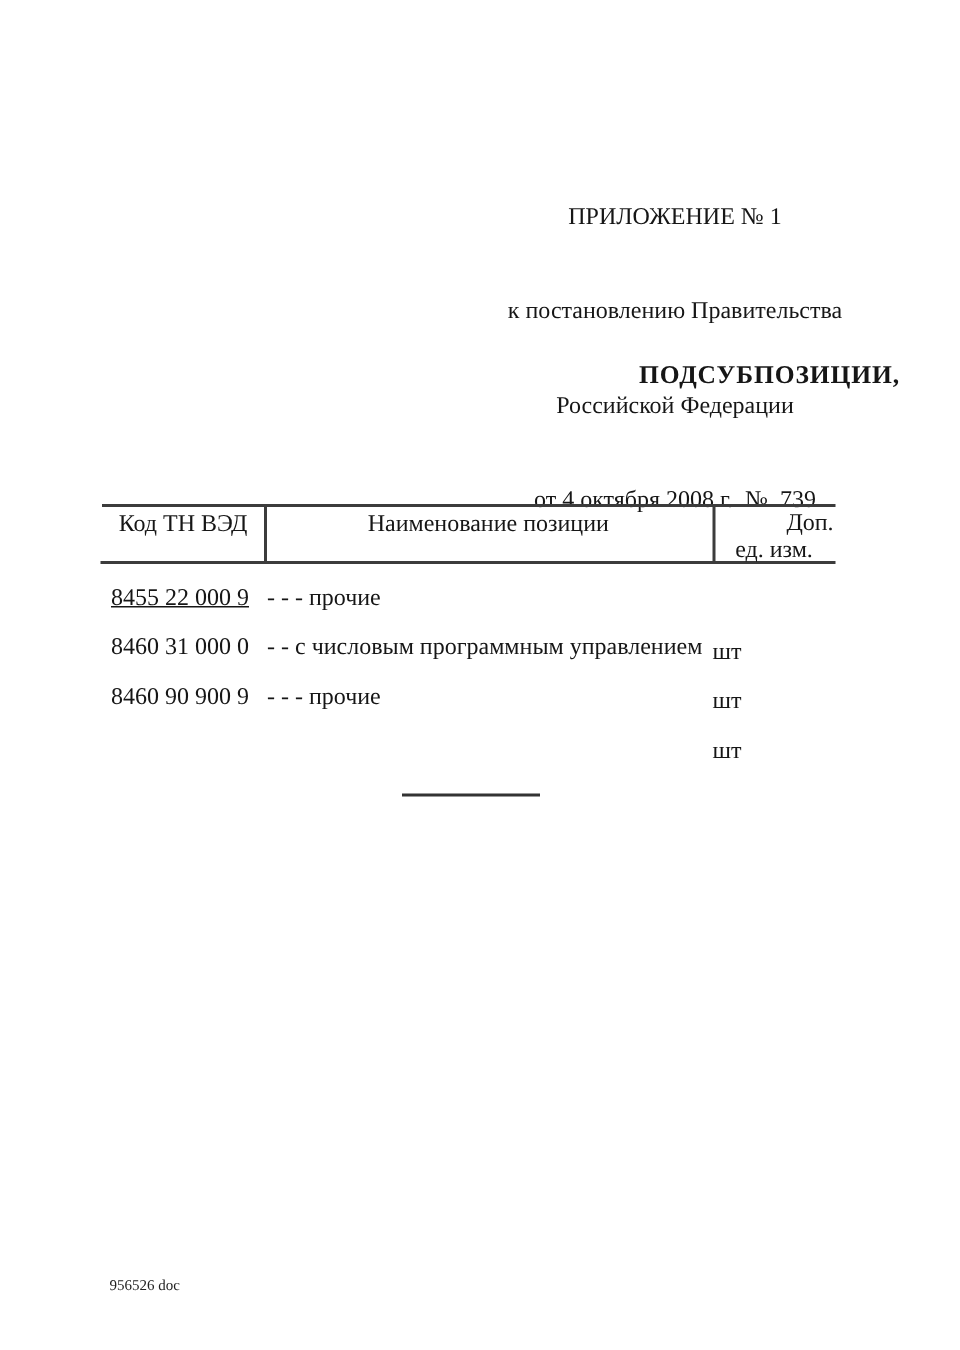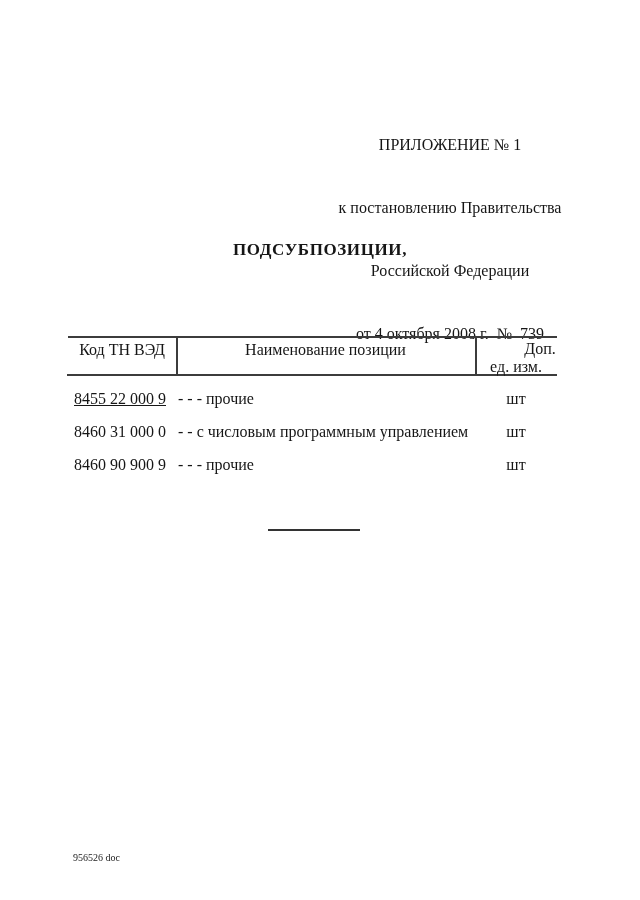--- a/index.html
+++ b/index.html
@@ -13,35 +13,35 @@
   }
   
   .appendix-header{
     position:absolute; top:92px; left:320px; width:260px;
     text-align:center; font-size:16px; line-height:21px;
     white-space:pre;
   }
   
   .doc-title{
     position:absolute; top:240px; left:40px; width:560px;
-    text-align:center; font-weight:bold;
+    text-align:right; font-weight:bold;
   }
   .doc-title .t1{font-size:17px; letter-spacing:0.6px; margin-bottom:8px;}
   .doc-title .t2{font-size:16px; line-height:22px;}
   
   .rule{position:absolute; background:#3c3c3c;}
   .vline{position:absolute; background:#3c3c3c; width:2px;}
   .th{
     position:absolute; font-size:16px; text-align:center; line-height:18px;
     white-space:pre;
   }
   .row-cell{
     position:absolute; font-size:16px; white-space:pre;
   }
-  .unit{width:82px; text-align:center;}
+  .unit{width:82px; text-align:left;margin-top:36px;}
   
   .end-divider{position:absolute; background:#333333;}
   
   .footer-note{
     position:absolute; left:73px; top:852px;
     font-size:10px; color:#222222; white-space:pre;
   }
 </style>
 </head>
 <body>

